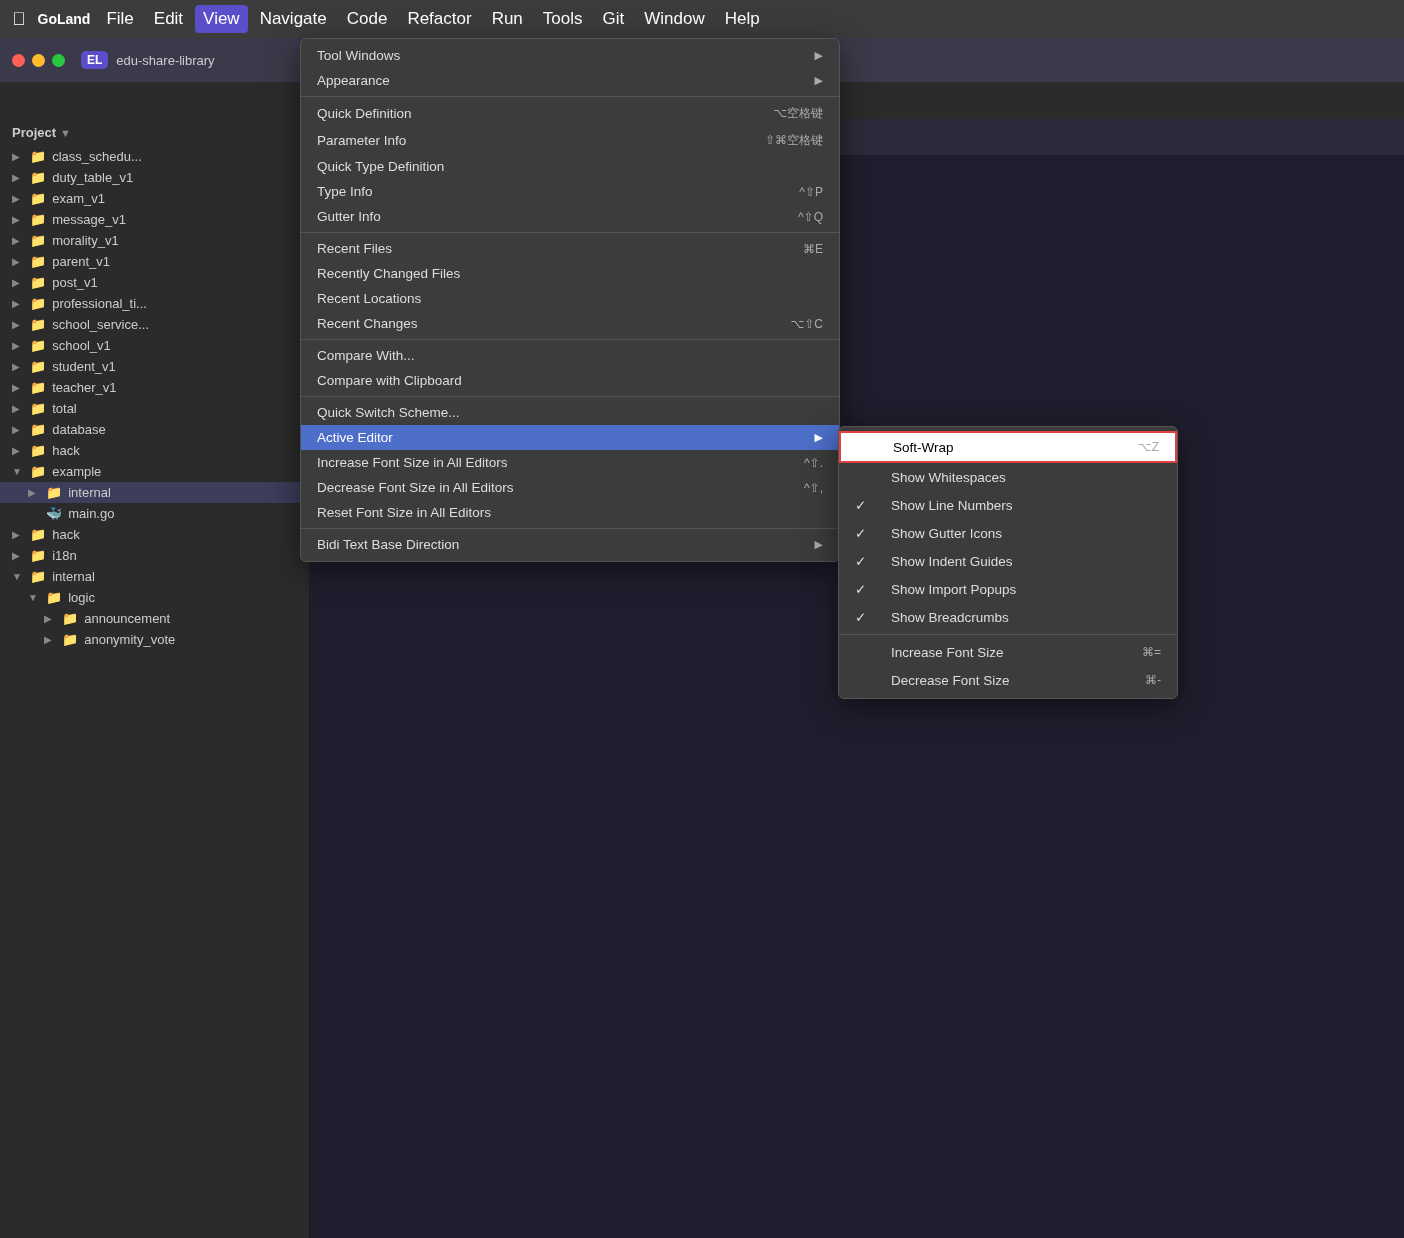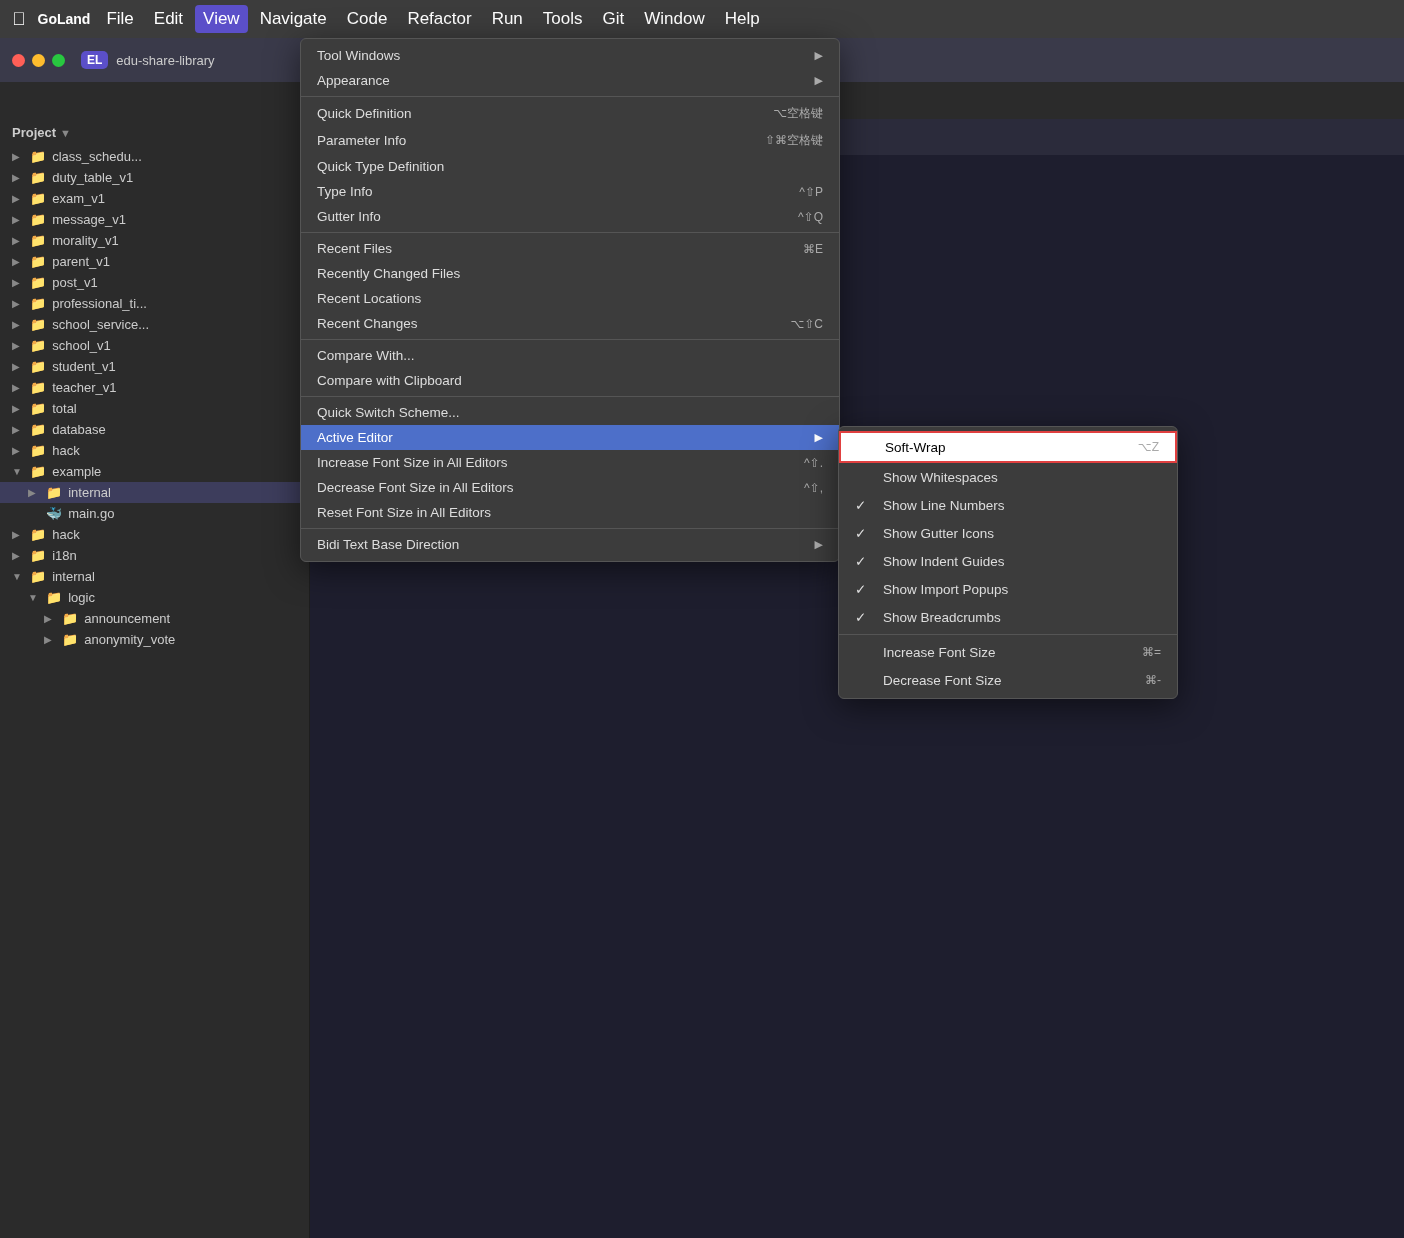--- a/index.html
+++ b/index.html
@@ -224,21 +224,21 @@
       pointer-events: all;
       font-size: 13.5px;
     }
 
     .submenu-item {
       display: flex;
       align-items: center;
       padding: 6px 16px;
       color: #ddd;
       cursor: pointer;
-      gap: 12px;
+      gap: 20px;
       position: relative;
     }
     .submenu-item.highlighted {
       background: #fff;
       color: #000;
       border: 2px solid #e04040;
     }
     .submenu-item .check { color: #ddd; min-width: 16px; }
     .submenu-item .shortcut { color: #aaa; font-size: 12px; margin-left: auto; }
     .submenu-divider {

